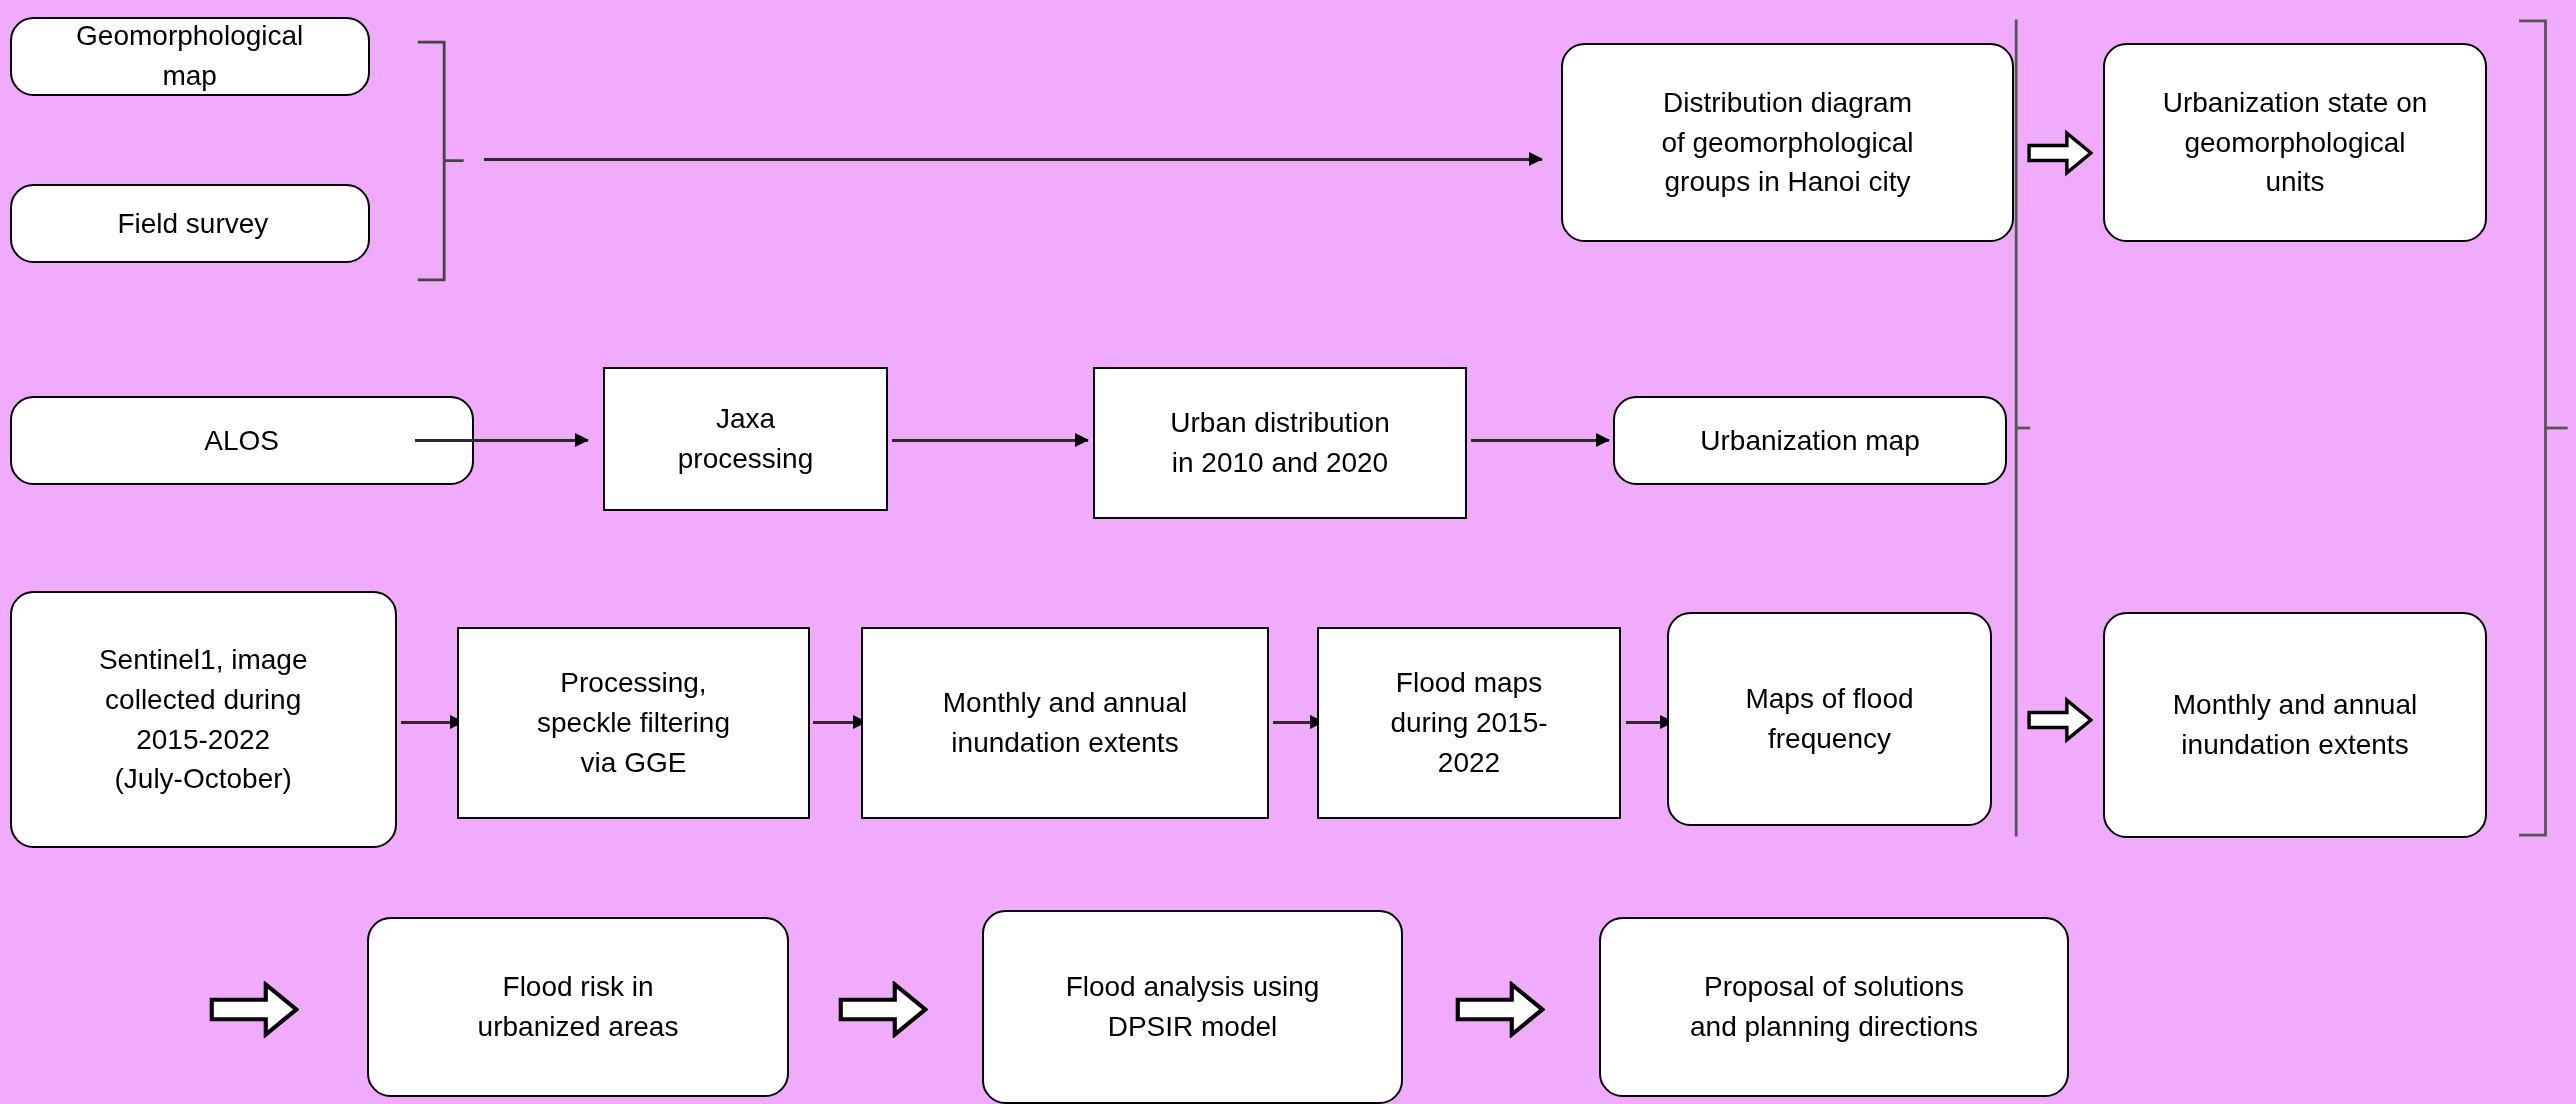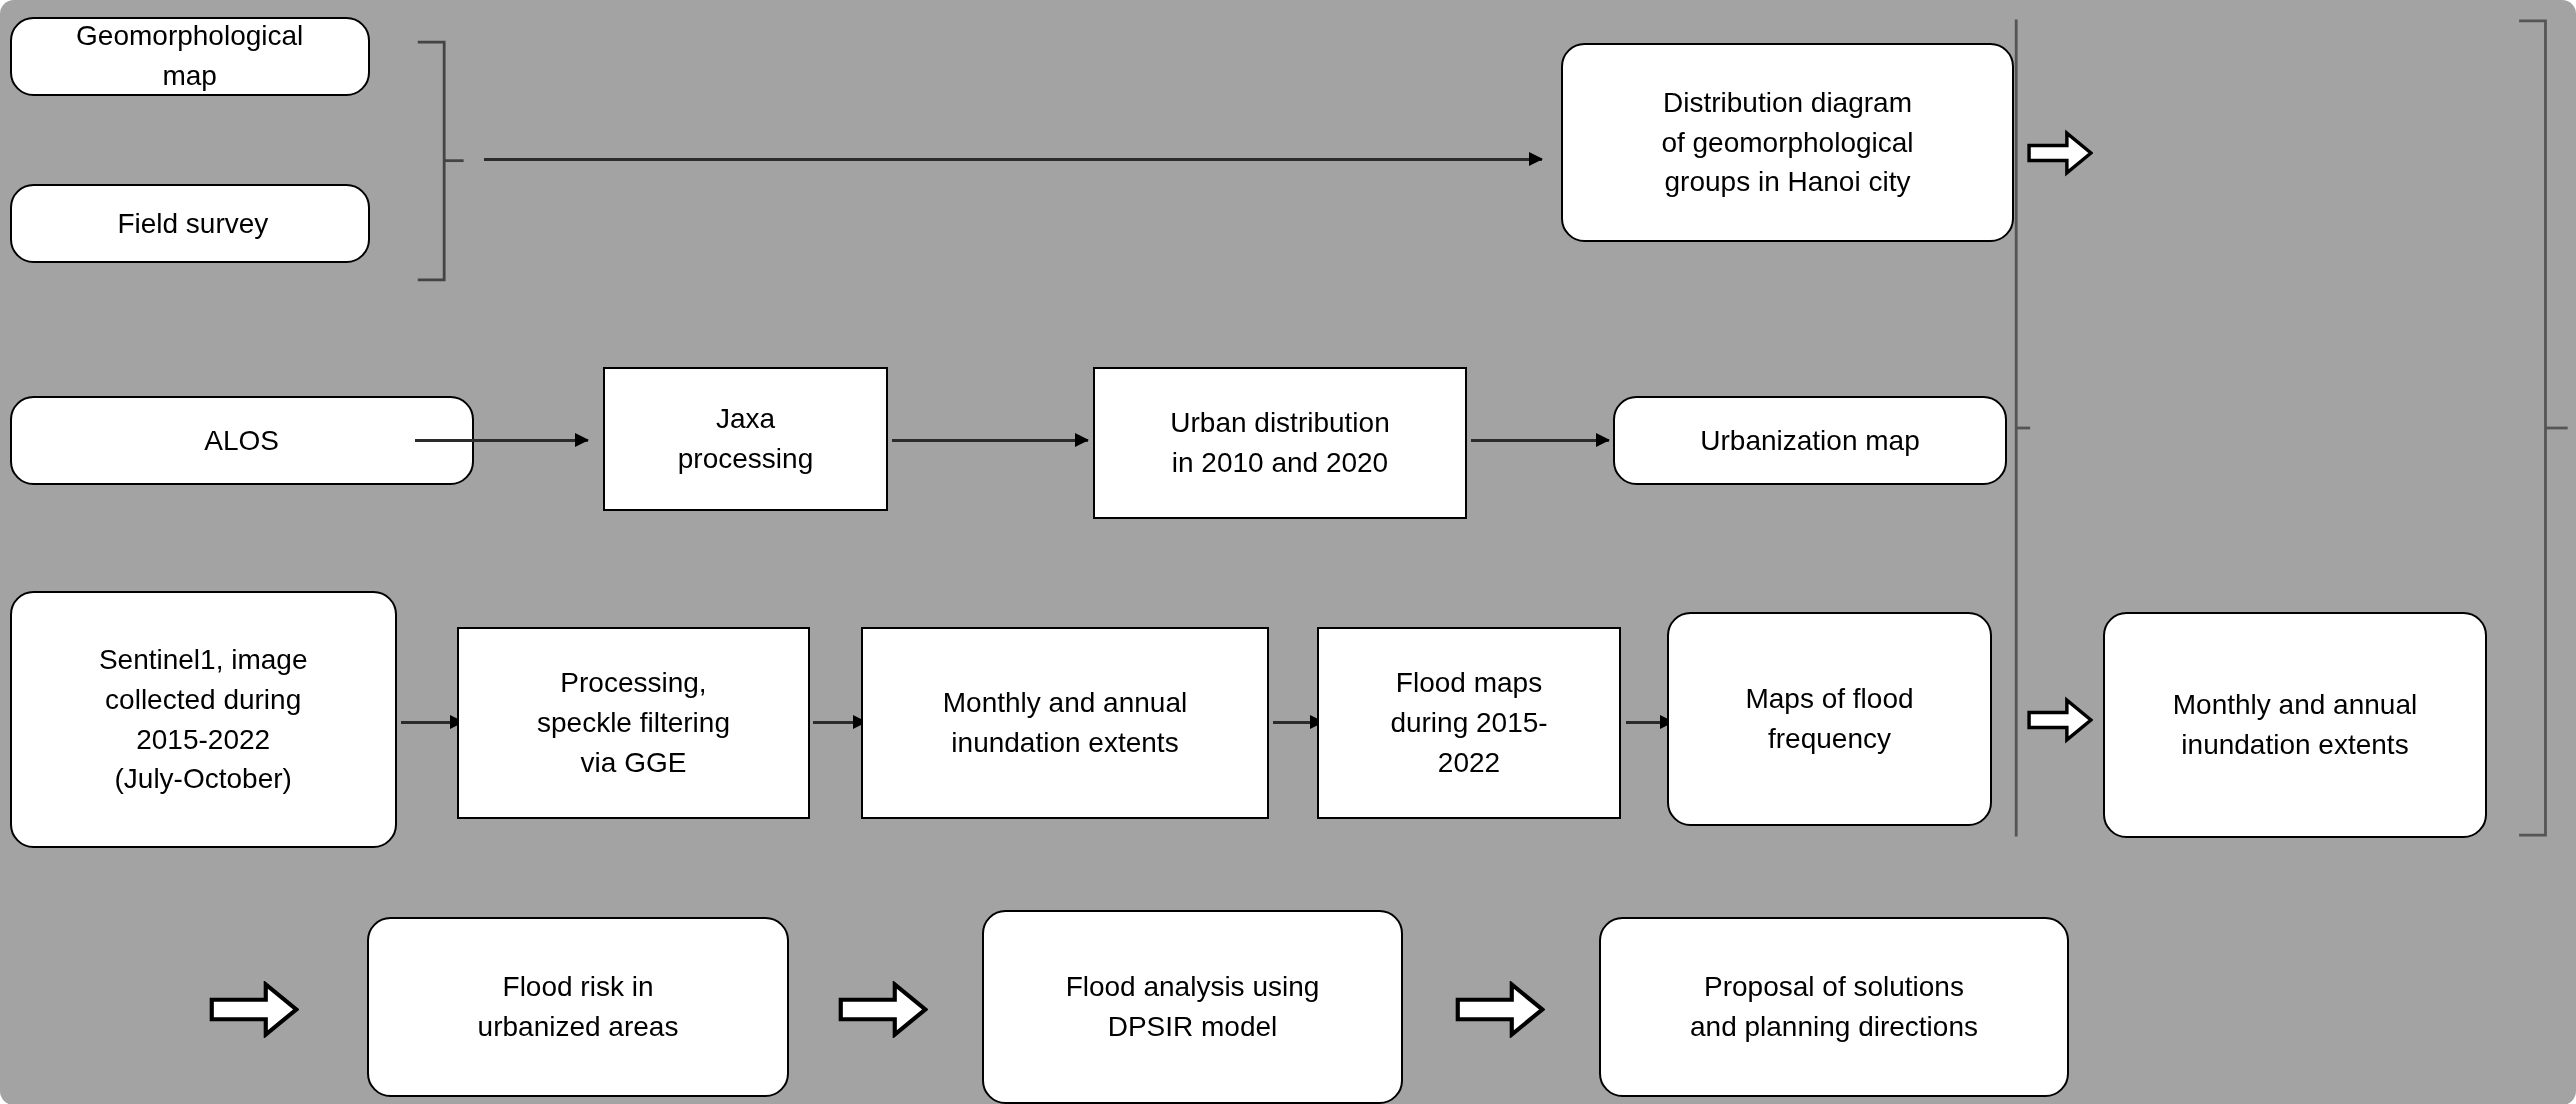--- a/index.html
+++ b/index.html
@@ -4,24 +4,23 @@
 <style>
   html, body {
     margin: 0;
     padding: 0;
     background: #ffffff;
   }
   #canvas {
     position: relative;
     width: 2576px;
     height: 1105px;
-    background: #a3a3a3;
+    background: #f0abfc;
     font-family: "Liberation Sans", sans-serif;
     overflow: hidden;
-    border-radius: 14px;
   }
 
   
   .node {
     position: absolute;
     box-sizing: border-box;
     border: 2.1px solid #000000;
     background: #ffffff;
     display: flex;
     align-items: center;
@@ -92,20 +91,23 @@
       <path d="M 6 593 L 26 593" fill="none" stroke="#555" stroke-width="4"></path>
     </svg>
   </div>
 
   <div class="block-arrow" style="left:2027px; top:129px; width:66px; height:48px;">
     <svg viewBox="0 0 96 70" preserveAspectRatio="none">
       <path d="M 3 24 L 58 24 L 58 6 L 93 35 L 58 64 L 58 46 L 3 46 Z" fill="#ffffff" stroke="#000000" stroke-width="5" stroke-linejoin="miter"></path>
     </svg>
   </div>
 
+  <div class="node rounded" style="left:2103px; top:43px; width:384px; height:199px;">Urbanization state on
+geomorphological
+units</div>
 
   <div class="bracket" style="left:2490px; top:18px; width:86px; height:820px;">
     <svg viewBox="0 0 124 1186" preserveAspectRatio="none">
       <path d="M 42 4 L 80 4 L 80 1182 L 42 1182" fill="none" stroke="#555" stroke-width="4"></path>
       <path d="M 80 593 L 112 593" fill="none" stroke="#555" stroke-width="4"></path>
     </svg>
   </div>
 
   <div class="node rounded" style="left:9.7px; top:396px; width:464px; height:89px;">ALOS</div>
 

